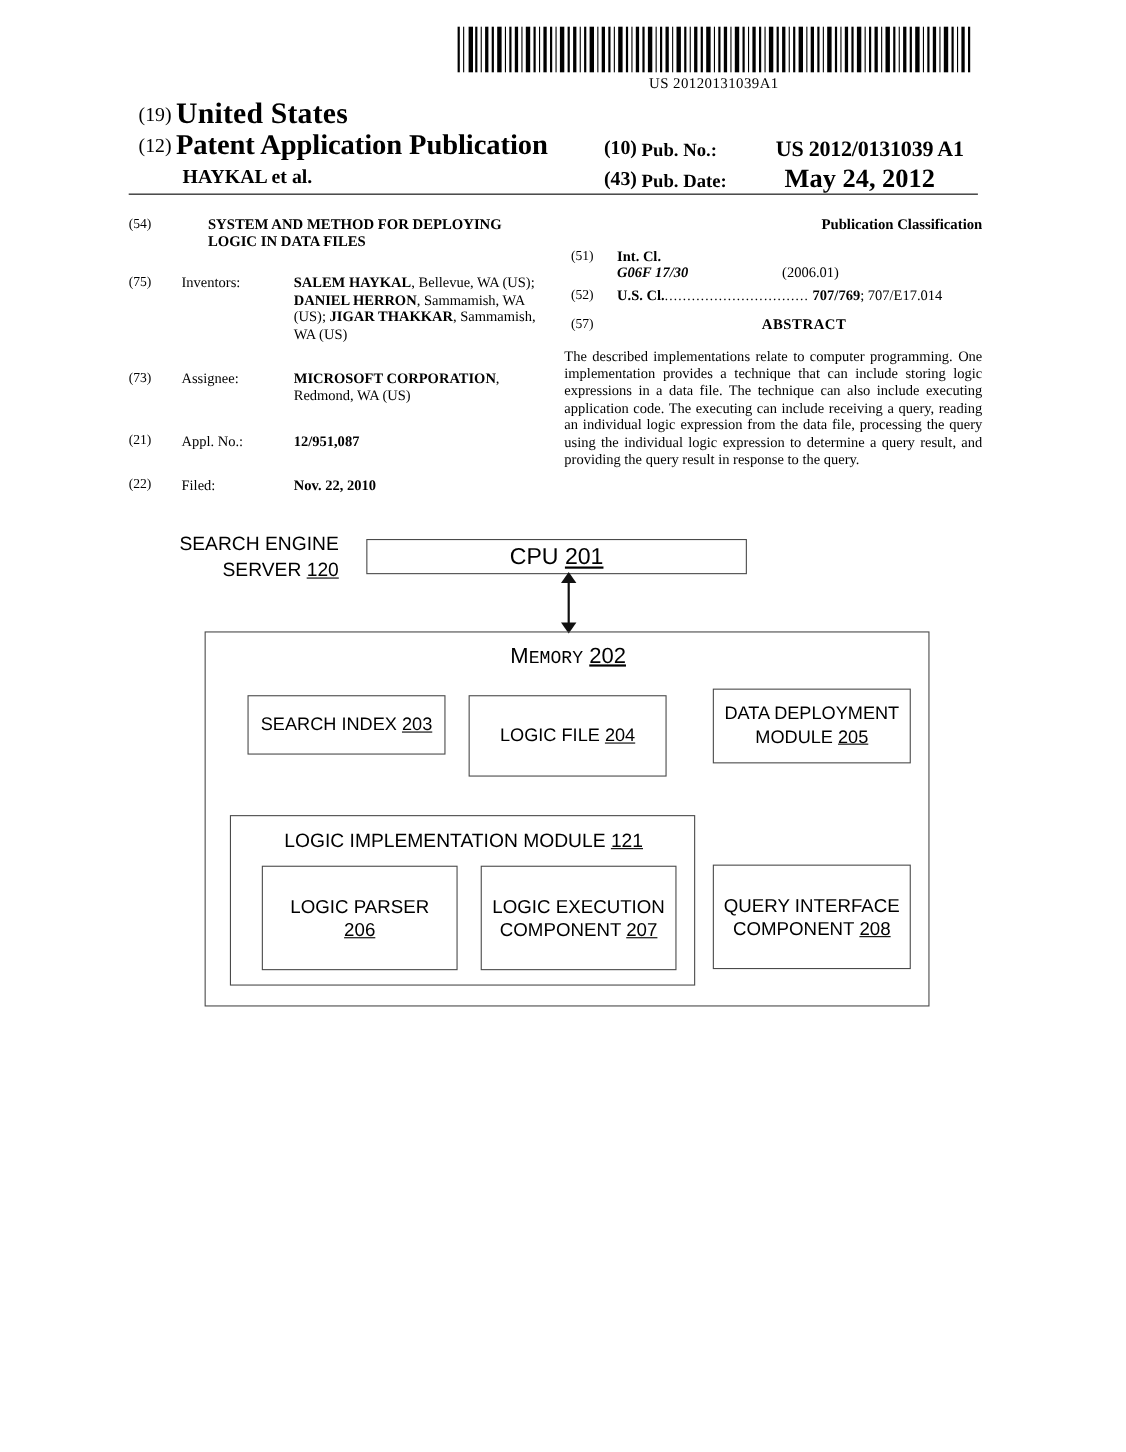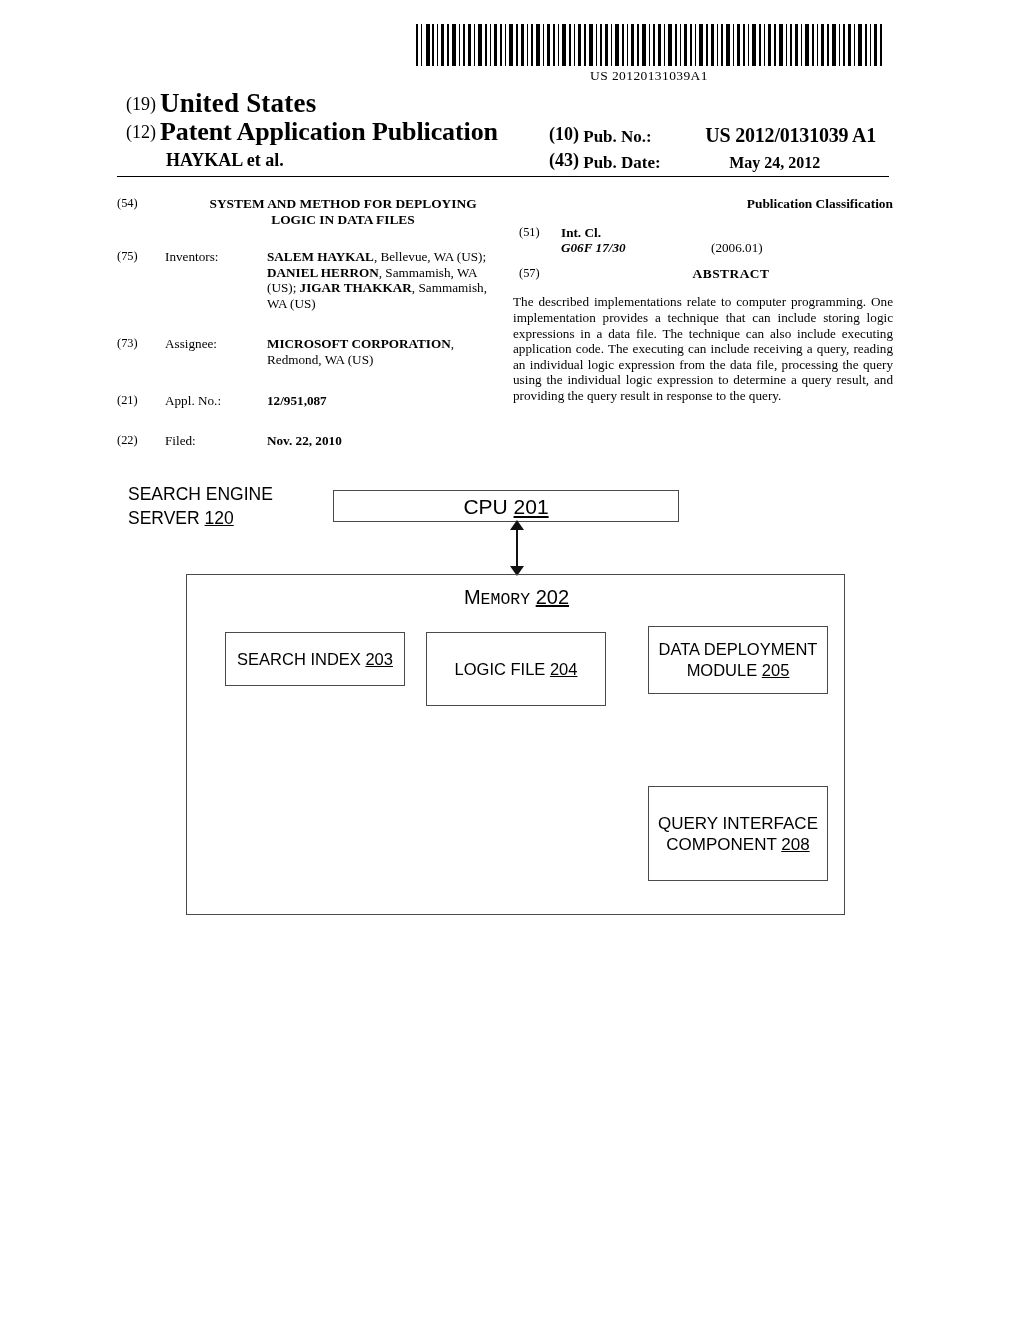--- a/index.html
+++ b/index.html
@@ -95,23 +95,23 @@
     font-size: 17px;
     font-weight: bold;
   }
   .pub-label { display: inline-block; width: 122px; }
   .pub-no-val {
     font-size: 20px;
     font-weight: bold;
     letter-spacing: -0.2px;
   }
   .pub-date-val {
-    font-size: 16px;
-    font-weight: bold;
-    margin-left: 24px;
+    font-size: 24px;
+    font-weight: bold;
+    margin-left: 8px;
   }
 
   .rule {
     position: absolute;
     left: 117px;
     top: 176px;
     width: 772px;
     border-top: 1.3px solid #000;
   }
 
@@ -154,21 +154,20 @@
   .fval {
     margin-left: 150px;
     display: block;
   }
   .fval-title {
     margin-left: 72px;
     display: block;
     font-weight: bold;
     font-size: 13.4px;
     line-height: 16px;
-    text-align: center;
   }
   b { font-weight: bold; }
 
   .pc-head {
     text-align: right;
     font-weight: bold;
     font-size: 13.4px;
     margin-bottom: 13px;
     padding-left: 14px;
   }
@@ -229,20 +228,21 @@
     text-align: center;
     font-size: 17px;
     line-height: 21px;
     color: #000;
   }
   .srv-label {
     position: absolute;
     left: 128px;
     top: 12px;
     width: 180px;
+    text-align: right;
     font-size: 17.5px;
     line-height: 24px;
   }
   .cpu-box {
     left: 333px;
     top: 20px;
     width: 346px;
     height: 32px;
     font-size: 21px;
   }
@@ -519,20 +519,24 @@
   <div class="pc-head">Publication Classification</div>
 
   <div class="r-field">
     <span class="r-code">(51)</span>
     <div class="r-body">
       <div class="intcl-label">Int. Cl.</div>
       <div><span class="intcl-code">G06F 17/30</span><span>(2006.01)</span></div>
     </div>
   </div>
 
+  <div class="r-field" style="margin-top:5px;">
+    <span class="r-code">(52)</span>
+    <div class="r-body uscl-row"><span class="uscl-label">U.S. Cl.</span><span class="leader">................................</span> <span class="uscl-main">707/769</span><span>; 707/E17.014</span></div>
+  </div>
 
   <div class="r-field" style="margin-top:10px;">
     <span class="r-code">(57)</span>
     <div class="r-body">
       <div class="abstract-head">ABSTRACT</div>
     </div>
   </div>
 
   <div class="abstract-body">The described implementations relate to computer programming. One implementation provides a technique that can include storing logic expressions in a data file. The technique can also include executing application code. The executing can include receiving a query, reading an individual logic expression from the data file, processing the query using the individual logic expression to determine a query result, and providing the query result in response to the query.</div>
 
@@ -565,20 +569,37 @@
       <span><span>LOGIC FILE</span> <span class="ref">204</span></span>
     </div>
 
     <div class="fig-box box-data-deploy">
       <span>
         <span>DATA DEPLOYMENT</span><br>
         <span>MODULE</span> <span class="ref">205</span>
       </span>
     </div>
 
+    <div class="fig-box lim-box">
+      <div class="lim-title"><span>LOGIC IMPLEMENTATION MODULE</span> <span class="ref">121</span></div>
+
+      <div class="fig-box box-logic-parser">
+        <span>
+          <span>LOGIC PARSER</span><br>
+          <span class="ref">206</span>
+        </span>
+      </div>
+
+      <div class="fig-box box-logic-exec">
+        <span>
+          <span>LOGIC EXECUTION</span><br>
+          <span>COMPONENT</span> <span class="ref">207</span>
+        </span>
+      </div>
+    </div>
 
     <div class="fig-box box-query-iface">
       <span>
         <span>QUERY INTERFACE</span><br>
         <span>COMPONENT</span> <span class="ref">208</span>
       </span>
     </div>
 
   </div>
 </div>

